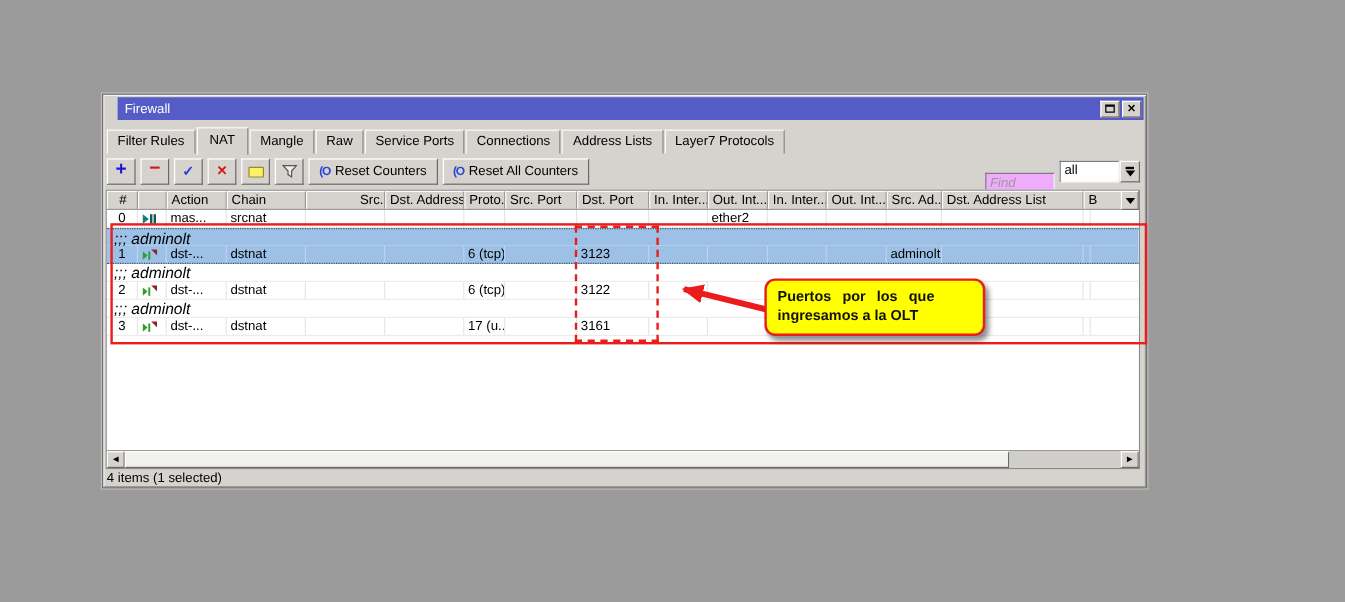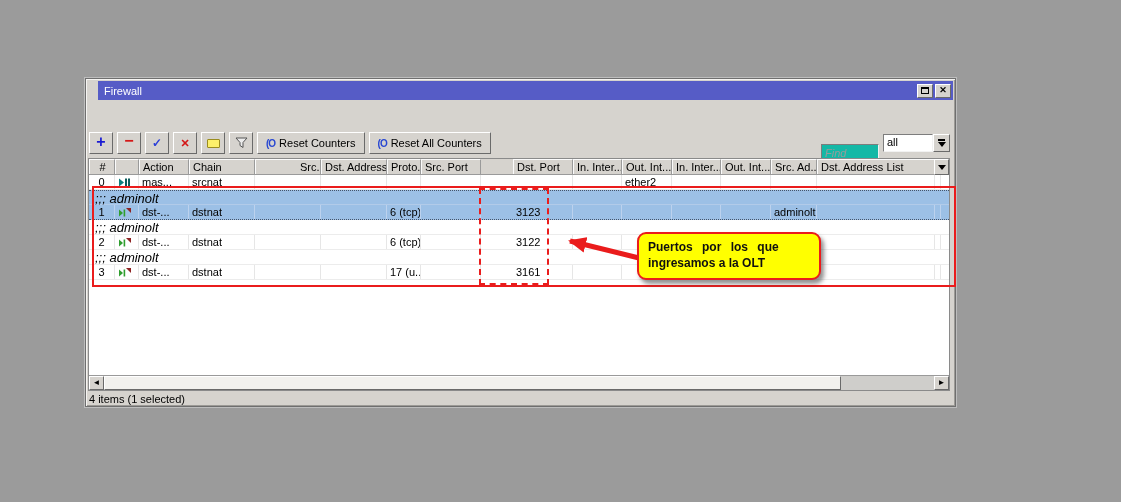--- a/index.html
+++ b/index.html
@@ -35,39 +35,39 @@
   .g-plus { color:#1a1ad2; font-size:16px; font-weight:bold; line-height:1; margin-top:-2px; }
   .g-minus { color:#d41717; font-size:16px; font-weight:bold; line-height:1; margin-top:-4px; }
   .g-check { color:#2a3ed8; font-size:12px; font-weight:bold; line-height:1; }
   .g-x { color:#d41717; font-size:11px; font-weight:bold; line-height:1; }
   .g-folder { width:13px; height:9px; background:#fdf06a; border:1px solid #9a8c1e; border-radius:1px; }
   .txt-btn { height:22px; background:#d6d3ce; border:1px solid; border-color:#fff #6a6a6a #6a6a6a #fff;
     display:flex; align-items:center; gap:4px; padding:0 8px; font-size:11px; color:#000; flex:none; }
   .rc-ico { color:#2847d2; font-weight:bold; font-size:10px; letter-spacing:-1px; }
   .spacer { flex:1; }
   .find-input { width:58px; height:18px; border:1px solid; border-color:#7d7d7d #f2f2f2 #f2f2f2 #7d7d7d;
-    background:#14b8a6; font-size:11px; padding:0 3px; font-family:"Liberation Sans",sans-serif;margin-top:20px; }
+    background:#f0abfc; font-size:11px; padding:0 3px; font-family:"Liberation Sans",sans-serif;margin-top:20px; }
   .find-input::placeholder { color:#9a9a9a; font-style:italic; }
   .combo { display:flex; flex:none; margin-right:2px; }
   .combo-val { width:50px; height:18px; background:#fff; border:1px solid; border-color:#7d7d7d #f2f2f2 #f2f2f2 #7d7d7d;
     font-size:11px; padding:1px 3px; }
   .combo-btn { width:17px; height:18px; background:#d6d3ce; border:1px solid; border-color:#fff #6a6a6a #6a6a6a #fff;
     display:grid; place-items:center; }
   .dd-ico { display:flex; flex-direction:column; align-items:center; }
   .dd-ico .bar { width:7px; height:2px; background:#000; }
   .dd-ico .tri { width:0; height:0; border:4px solid transparent; border-top:5px solid #000; border-bottom:none; margin-top:1px; }
 
   
   .listctl { position:absolute; left:2px; top:79px; width:862px; height:233px; background:#fff;
     border:1px solid #8a8a8a; overflow:hidden; }
   .thead { display:flex; height:16px; background:#d6d3ce; border-bottom:1px solid #9a9a9a; }
   .hcell { font-size:11px; color:#000; padding:1px 2px 0 3px; border-right:1px solid #9a9a9a;
     border-top:1px solid #fbfbfb; border-left:1px solid #fbfbfb; overflow:hidden; white-space:nowrap; flex:none; }
   .c0{width:26px;text-align:center;} .c1{width:24px;} .c2{width:50px;} .c3{width:66px;} .c4{width:66px;padding-left:44px;}
-  .c5{width:66px;} .c6{width:34px;} .c7{width:60px;} .c8{width:60px;margin-left:32px;} .c9{width:49px;} .c10{width:50px;}
+  .c5{width:66px;} .c6{width:34px;} .c7{width:60px;} .c8{width:60px;} .c9{width:49px;} .c10{width:50px;}
   .c11{width:49px;} .c12{width:50px;} .c13{width:46px;} .c14{width:118px;} .c15{flex:1;min-width:0;}
   .colsel-btn { position:absolute; right:0; top:0; width:15px; height:16px; background:#d6d3ce;
     border:1px solid; border-color:#fff #6a6a6a #6a6a6a #fff; display:grid; place-items:center; z-index:3; }
   .colsel-btn .tri { width:0; height:0; border:4px solid transparent; border-top:5px solid #000; border-bottom:none; }
 
   .tbody { position:absolute; left:0; top:16px; right:0; bottom:15px; background:#fff; overflow:hidden; }
   .row { display:flex; height:15px; border-bottom:1px solid #ececec; background:#fff; }
   .cell { font-size:11px; color:#000; padding:1px 2px 0 3px; border-right:1px solid #e6e6e6;
     overflow:hidden; white-space:nowrap; flex:none; }
   .cell.c0 { text-align:center; padding-left:2px; }
@@ -113,20 +113,30 @@
       <span class="t-btns">
         <span class="t-btn">
             <span class="max-glyph"></span>
           </span>
         <span class="t-btn">
             <span class="x-glyph">✕</span>
           </span>
       </span>
     </div>
 
+    <div class="tabbar" id="tabbar">
+        <div class="tab">Filter Rules</div>
+        <div class="tab active">NAT</div>
+        <div class="tab">Mangle</div>
+        <div class="tab">Raw</div>
+        <div class="tab">Service Ports</div>
+        <div class="tab">Connections</div>
+        <div class="tab">Address Lists</div>
+        <div class="tab">Layer7 Protocols</div>
+      </div>
 
     <div class="toolbar">
       <span class="icon-btn">
           <span class="g-plus">+</span>
         </span>
       <span class="icon-btn">
           <span class="g-minus">−</span>
         </span>
       <span class="icon-btn">
           <span class="g-check">✓</span>

